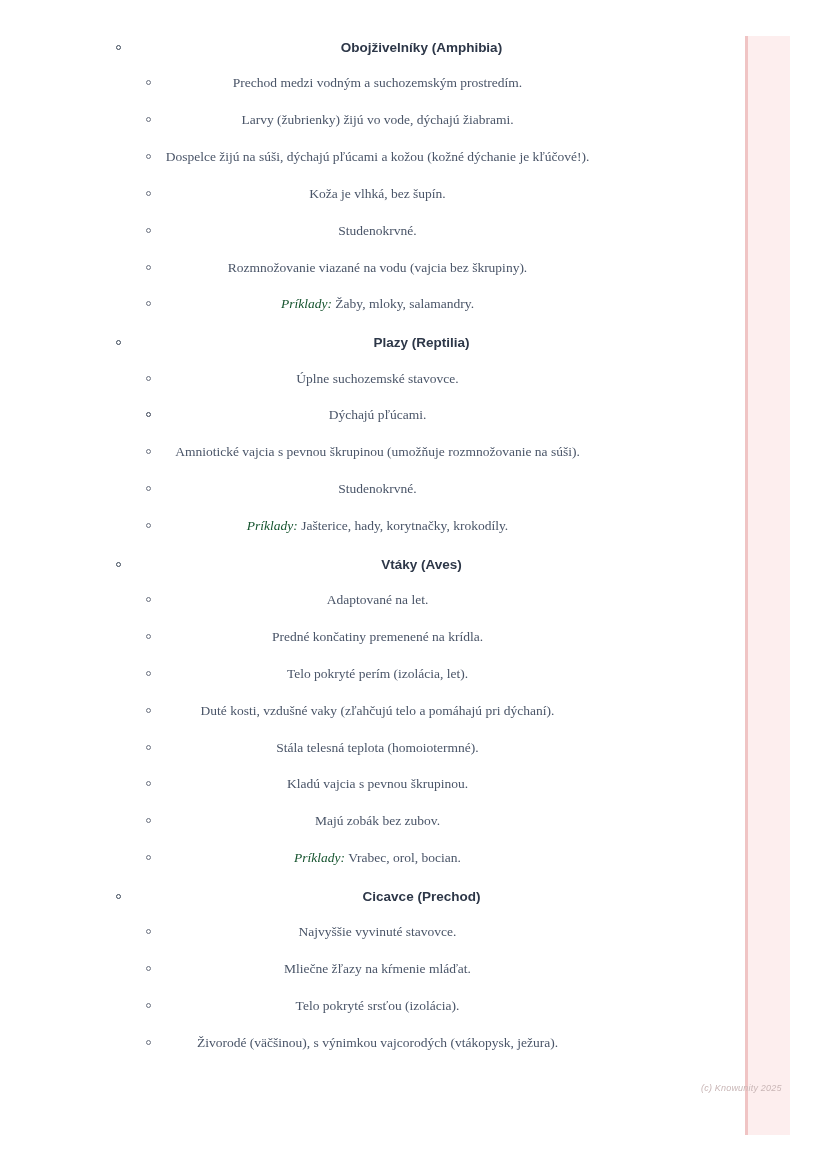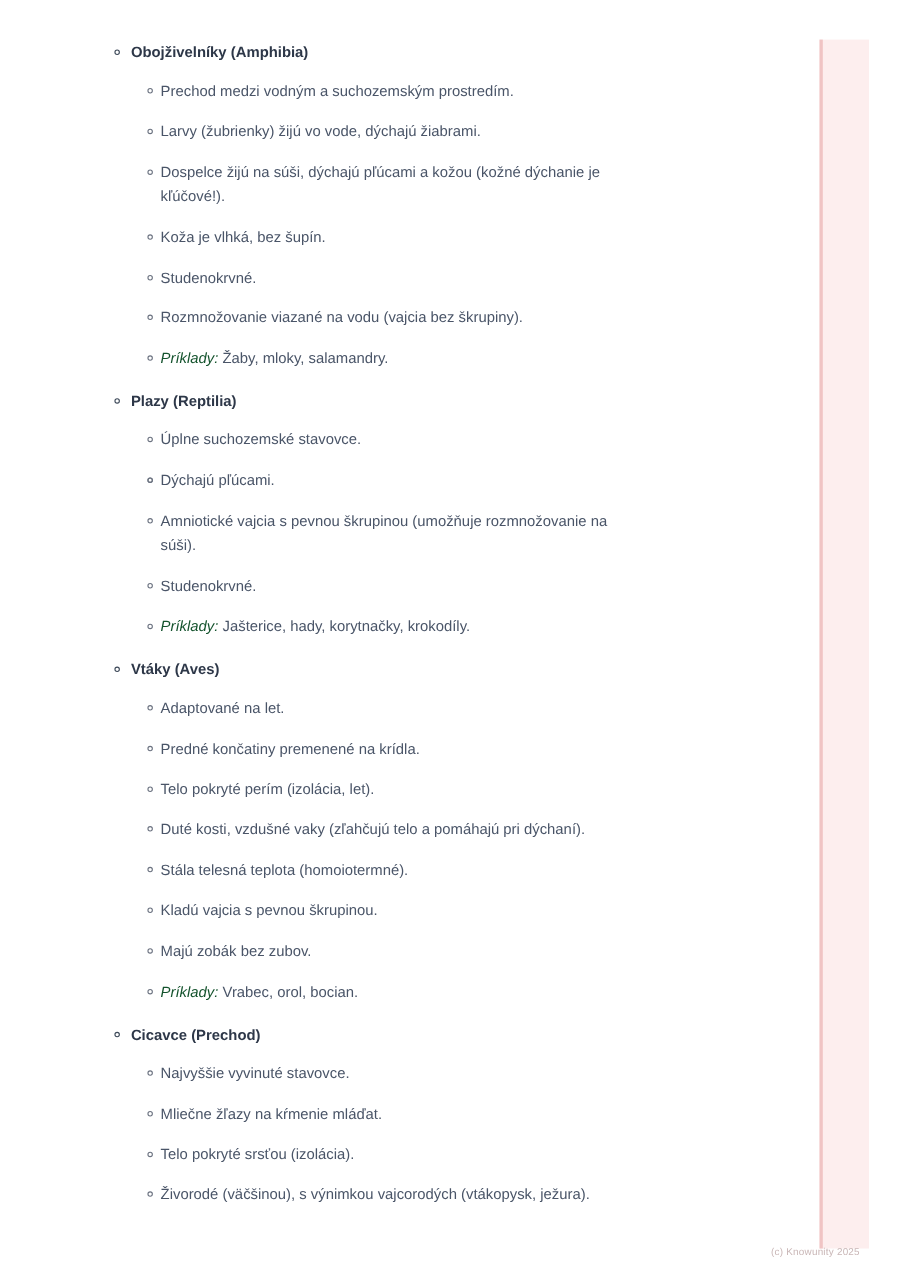--- a/index.html
+++ b/index.html
@@ -25,35 +25,37 @@
     height: 1099px;
     background: #fdeeee;
     border-left: 3px solid #f0c4c4;
     box-sizing: border-box;
   }
 
   
   .watermark {
     position: absolute;
     left: 701px;
-    top: 1133px;
+    top: 1083px;
     font-size: 9px;
     color: #c9b6b6;
     letter-spacing: 0.2px;
     white-space: nowrap;
     z-index: 3;
+    font-style: italic;
   }
 
   
   .doc {
     position: absolute;
-    left: 0;
+    left: 12px;
     top: 0;
     width: 700px;
     padding-top: 38px;
+    text-align: center;
   }
 
   ul.level1 {
     list-style: none;
     margin: 0;
     padding: 0;
   }
   ul.level2 {
     list-style: none;
     margin: 0;
@@ -91,20 +93,21 @@
 
   
   .sub-item {
     position: relative;
     padding-left: 146px;
     padding-right: 115px;
     font-size: 13.5px;
     color: #4a5568;
     line-height: 1.62;
     margin-bottom: 15px;
+    font-family: Liberation Serif, serif;
   }
   .sub-item:last-child {
     margin-bottom: 0;
   }
   .sub-item .bullet {
     position: absolute;
     left: 134px;
     top: 8px;
     width: 5px;
     height: 5px;

